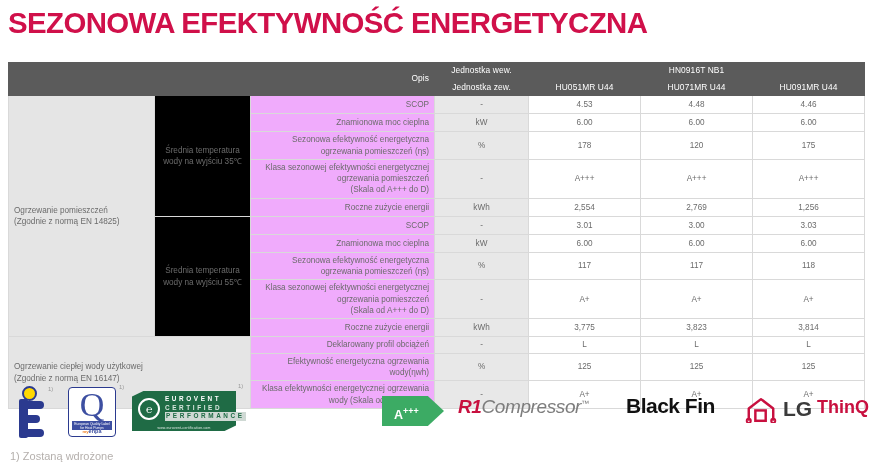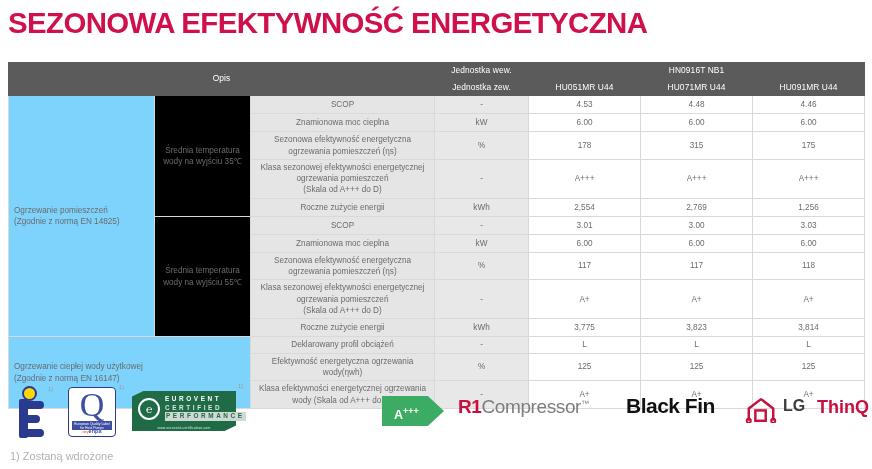--- a/index.html
+++ b/index.html
@@ -46,24 +46,24 @@
   }
   .hdr {
     background: #5b5b5b;
     color: #ffffff;
     font-weight: bold;
     font-size: 8.4px;
     border-color: #5b5b5b !important;
     text-align: center;
     letter-spacing: 0.1px;
   }
-  .hdr-opis { text-align: center; padding-left: 10px; vertical-align: bottom; padding-bottom: 7px;}
-  .grp { background: #7dd3fc; }
+  .hdr-opis { text-align: right; padding-left: 10px; vertical-align: bottom; padding-bottom: 7px;}
+  .grp { background: #e5e5e5; }
   .sub { background: #000000; }
-  .lbl { background: #e5e5e5; text-align: center; }
+  .lbl { background: #f0abfc; text-align: right; }
   .unit { background: #e8e8e8; text-align: center; }
   .val { background: #ffffff; text-align: center; }
   .mid { text-align: center; }
 
   
   .badges {
     position: absolute;
     left: 10px; top: 382px;
     width: 856px; height: 62px;
   }
@@ -178,40 +178,40 @@
   .arrow-body {
     width: 62px; height: 30px; background: #3cab64;
     clip-path: polygon(0 0, 74% 0, 100% 50%, 74% 100%, 0 100%);
     color: #ffffff; font-size: 12.5px; font-weight: bold;
     line-height: 30px; padding-left: 12px;
   }
   .arrow-body sup { font-size: 9px; }
 
   
   .b-r1 { left: 448px; top: 14px; }
-  .r1-txt { font-size: 19px; letter-spacing: -0.4px; white-space: nowrap; }
+  .r1-txt { font-size: 19px; letter-spacing: -0.4px; white-space: nowrap; font-style: italic; }
   .r1-txt .r1 { color: #c8103f; font-weight: bold; }
   .r1-txt .cmp { color: #7d7d7d; }
   .r1-txt .tm { font-size: 8px; color: #7d7d7d; vertical-align: super; }
 
   
   .b-bf { left: 616px; top: 12px; }
   .bf-txt {
     font-size: 21px; font-weight: bold; color: #111111;
     letter-spacing: -0.5px; white-space: nowrap;
   }
 
   
   .b-lg { left: 735px; top: 12px; width: 125px; height: 32px; }
   .lg-house {
     position: absolute; left: 0px; top: 2px; width: 32px; height: 27px;
   }
   .lg-txt {
     position: absolute; left: 38px; top: 3px;
-    font-size: 16px; font-weight: bold; color: #3b3b3b;
+    font-size: 21px; font-weight: bold; color: #3b3b3b;
     white-space: nowrap;
   }
   .lg-thinq {
     position: absolute; left: 72px; top: 3px;
     font-size: 18px; font-weight: bold; color: #c8103f;
     white-space: nowrap;
   }
 
   
   .footnote {
@@ -273,21 +273,21 @@
           <td class="lbl">Znamionowa moc cieplna</td>
           <td class="unit">kW</td>
           <td class="val">6.00</td>
           <td class="val">6.00</td>
           <td class="val">6.00</td>
         </tr>
         <tr style="height:27px">
           <td class="lbl">Sezonowa efektywność energetyczna ogrzewania pomieszczeń (ηs)</td>
           <td class="unit">%</td>
           <td class="val">178</td>
-          <td class="val">315</td>
+          <td class="val">120</td>
           <td class="val">175</td>
         </tr>
         <tr style="height:38px">
           <td class="lbl" style="white-space:pre-line">Klasa sezonowej efektywności energetycznej ogrzewania pomieszczeń
 (Skala od A+++ do D)</td>
           <td class="unit">-</td>
           <td class="val">A+++</td>
           <td class="val">A+++</td>
           <td class="val">A+++</td>
         </tr>

